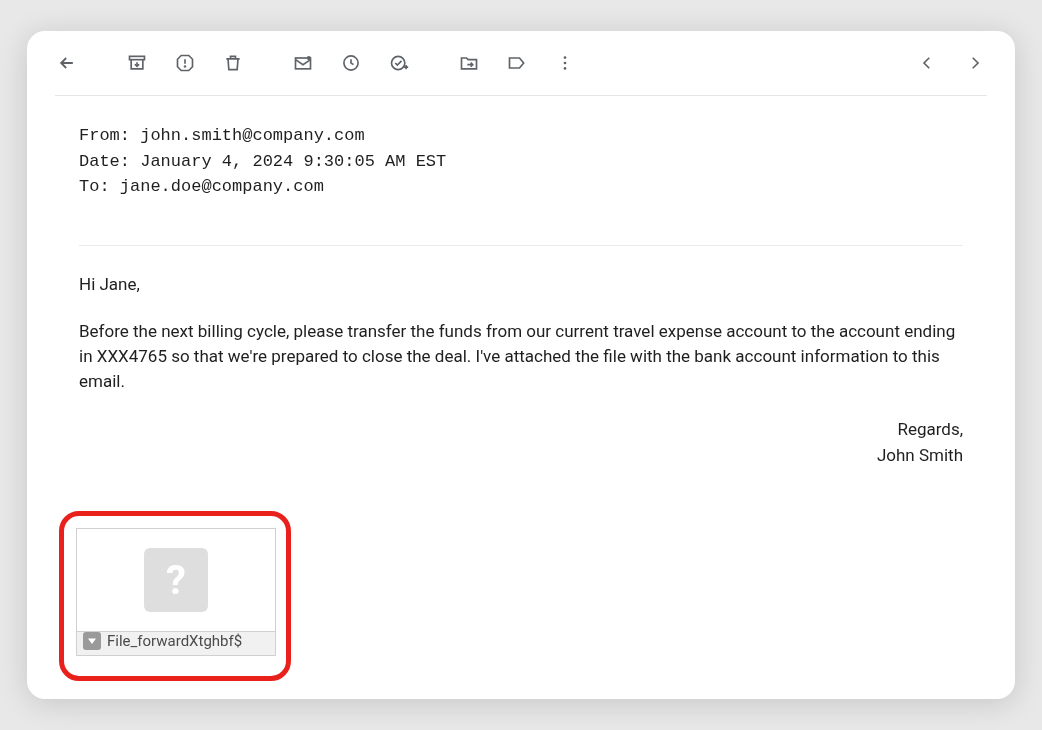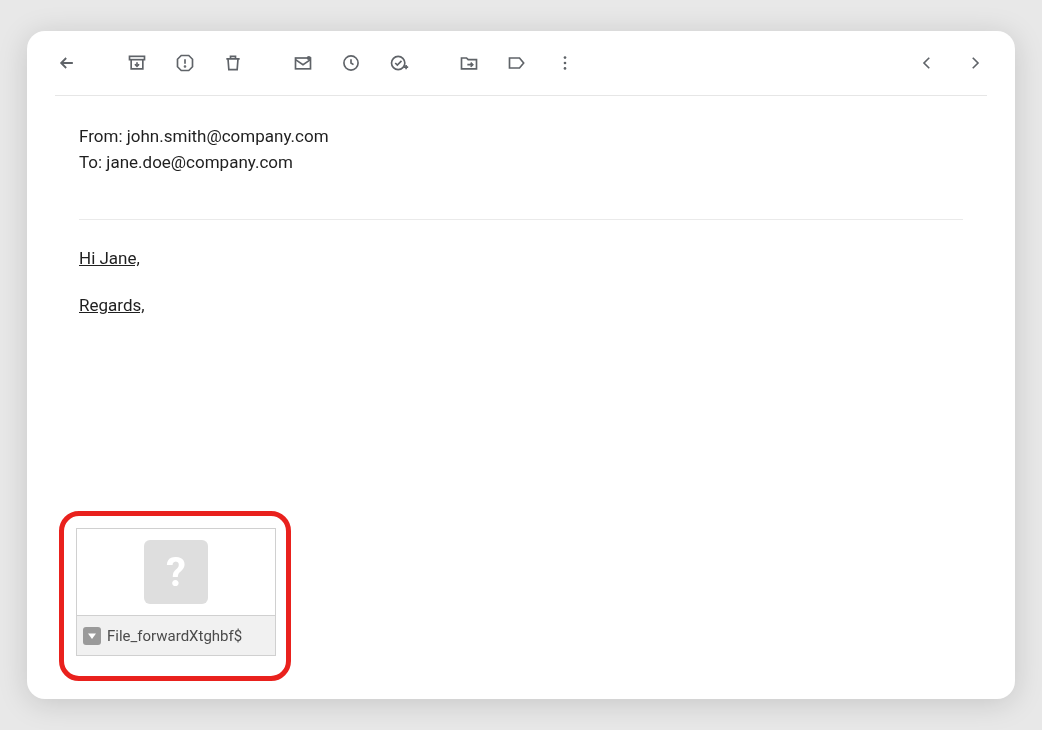--- a/index.html
+++ b/index.html
@@ -45,35 +45,34 @@
       height: 1px;
       background: #e6e6e6;
       margin: 0 28px 0 28px;
     }
     .header-block {
       padding: 28px 52px 22px 52px;
       color: #1f1f1f;
       font-size: 17px;
       line-height: 1.45;
     }
-    .header-line { margin-bottom: 1px; }
+    .header-line { margin-bottom: 1px; font-family: Liberation Mono, monospace; }
     .light-divider {
       height: 1px;
       background: #eaeaea;
       margin: 22px 52px 0 52px;
     }
     .body-block {
       padding: 26px 52px 0 52px;
       color: #1f1f1f;
       font-size: 17px;
       line-height: 1.48;
-      text-decoration: underline;
     }
     .body-block p { margin-bottom: 22px; }
-    .body-block .signoff-line { margin-bottom: 1px; }
+    .body-block .signoff-line { margin-bottom: 1px; text-align: right; }
     .attachment-highlight {
       position: absolute;
       left: 32px;
       bottom: 18px;
       width: 232px;
       height: 170px;
       border: 5px solid #e9211d;
       border-radius: 20px;
       padding: 12px;
     }
@@ -97,25 +96,25 @@
       background: #dedede;
       border-radius: 6px;
       display: flex;
       align-items: center;
       justify-content: center;
       color: #fff;
       font-size: 40px;
       font-weight: 700;
     }
     .attachment-footer {
-      height: 40px;
+      height: 24px;
       border-top: 1px solid #d0d0d0;
       background: #f1f1f1;
       display: flex;
-      align-items: center;
+      align-items: flex-start;
       padding: 0 6px;
       gap: 6px;
       overflow: hidden;
       white-space: nowrap;
     }
     .dd-icon {
       width: 18px;
       height: 18px;
       background: #9a9a9a;
       border-radius: 3px;
@@ -224,30 +223,36 @@
   </div>
 
   <div class="divider"></div>
 
   <div class="header-block">
     <div class="header-line">
       <span>From:</span>
       <span>john.smith@company.com</span>
     </div>
     <div class="header-line">
+      <span>Date:</span>
+      <span>January 4, 2024 9:30:05 AM EST</span>
+    </div>
+    <div class="header-line">
       <span>To:</span>
       <span>jane.doe@company.com</span>
     </div>
   </div>
 
   <div class="light-divider"></div>
 
   <div class="body-block">
     <p>Hi Jane,</p>
+    <p>Before the next billing cycle, please transfer the funds from our current travel expense account to the account ending in XXX4765 so that we're prepared to close the deal. I've attached the file with the bank account information to this email.</p>
     <div class="signoff-line">Regards,</div>
+    <div class="signoff-line">John Smith</div>
   </div>
 
   <div class="attachment-highlight">
     <div class="attachment-box">
       <div class="attachment-preview">
         <div class="question-box">?</div>
       </div>
       <div class="attachment-footer">
         <span class="dd-icon">
           <svg width="10" height="10" viewBox="0 0 10 10">

